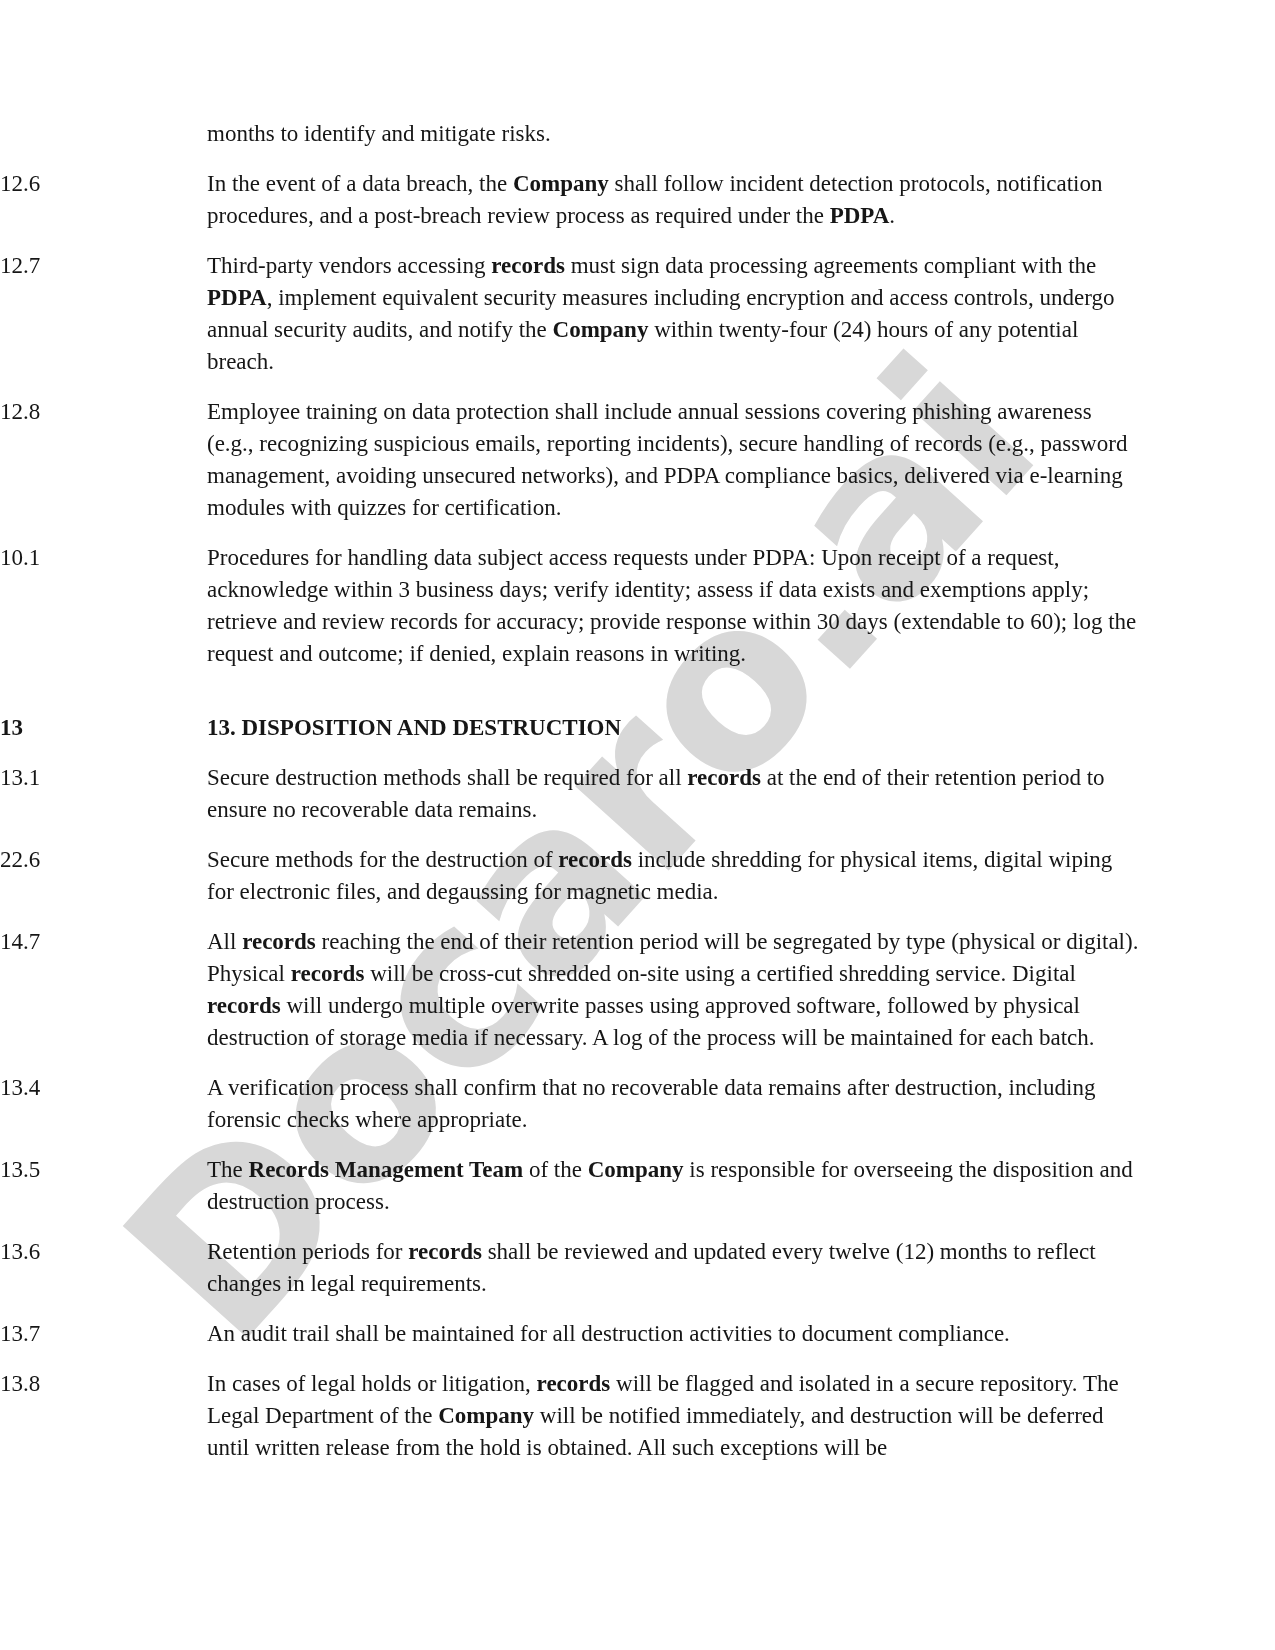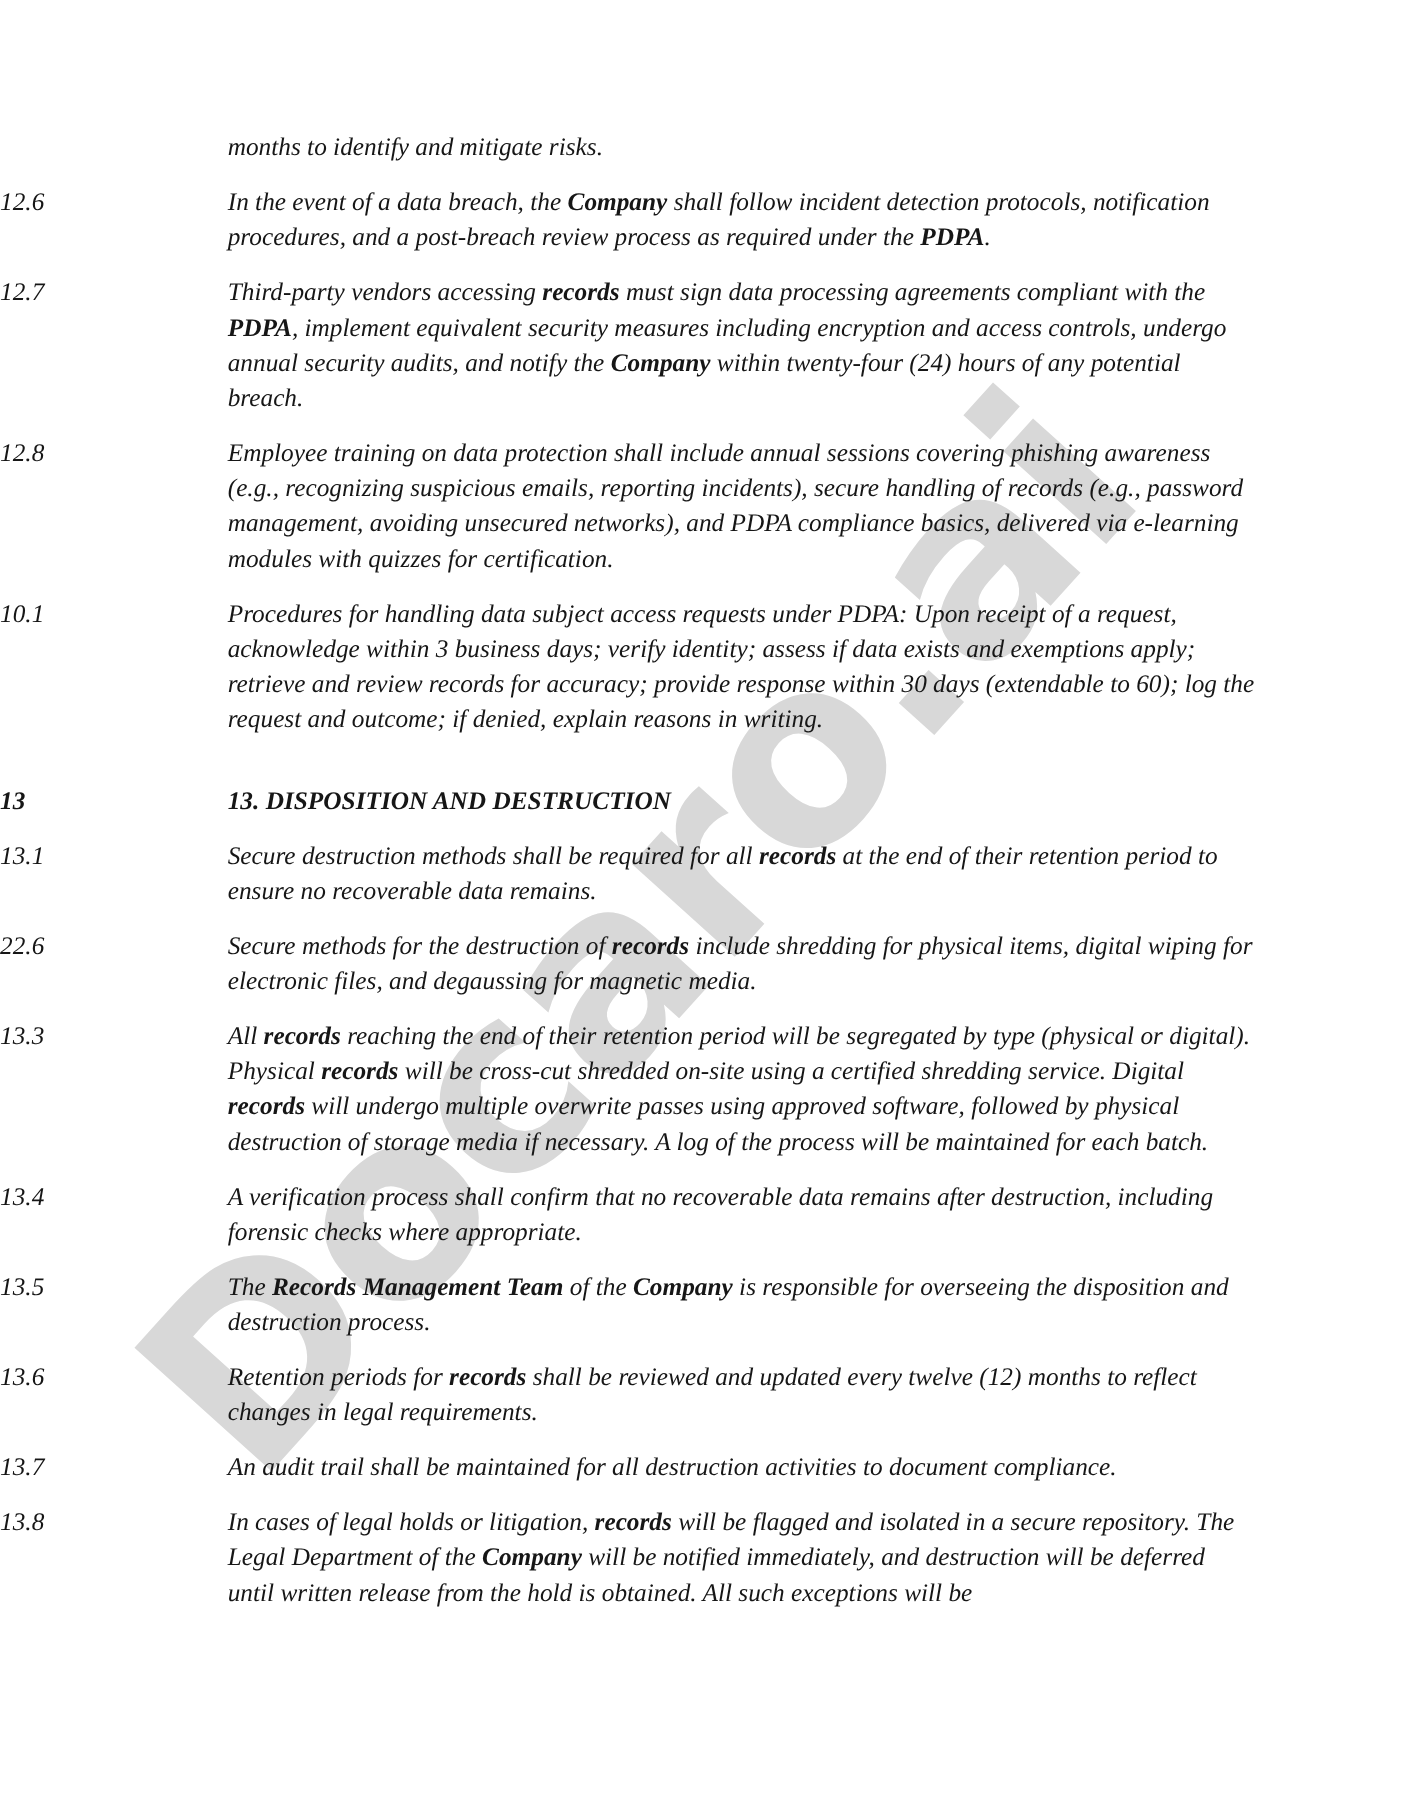--- a/index.html
+++ b/index.html
@@ -29,21 +29,20 @@
     white-space: nowrap;
     z-index: 0;
     user-select: none;
   }
   .content {
     position: absolute;
     top: 118px;
     left: 0;
     right: 15px;
     z-index: 1;
-    font-style: italic;
   }
   .para {
     display: flex;
     align-items: flex-start;
     margin: 0 0 18px 0;
     font-size: 23px;
     line-height: 32px;
   }
   .para .num {
     flex: 0 0 185px;
@@ -97,21 +96,21 @@
       </div>
       <div class="para">
         <span class="num">13.1</span>
         <div class="pbody"><span>Secure destruction methods shall be required for all </span><span class="b">records</span><span> at the end of their retention period to ensure no recoverable data remains.</span></div>
       </div>
       <div class="para">
         <span class="num">22.6</span>
         <div class="pbody"><span>Secure methods for the destruction of </span><span class="b">records</span><span> include shredding for physical items, digital wiping for electronic files, and degaussing for magnetic media.</span></div>
       </div>
       <div class="para">
-        <span class="num">13.3</span>
+        <span class="num">14.7</span>
         <div class="pbody"><span>All </span><span class="b">records</span><span> reaching the end of their retention period will be segregated by type (physical or digital). Physical </span><span class="b">records</span><span> will be cross-cut shredded on-site using a certified shredding service. Digital </span><span class="b">records</span><span> will undergo multiple overwrite passes using approved software, followed by physical destruction of storage media if necessary. A log of the process will be maintained for each batch.</span></div>
       </div>
       <div class="para">
         <span class="num">13.4</span>
         <div class="pbody"><span>A verification process shall confirm that no recoverable data remains after destruction, including forensic checks where appropriate.</span></div>
       </div>
       <div class="para">
         <span class="num">13.5</span>
         <div class="pbody"><span>The </span><span class="b">Records Management Team</span><span> of the </span><span class="b">Company</span><span> is responsible for overseeing the disposition and destruction process.</span></div>
       </div>

